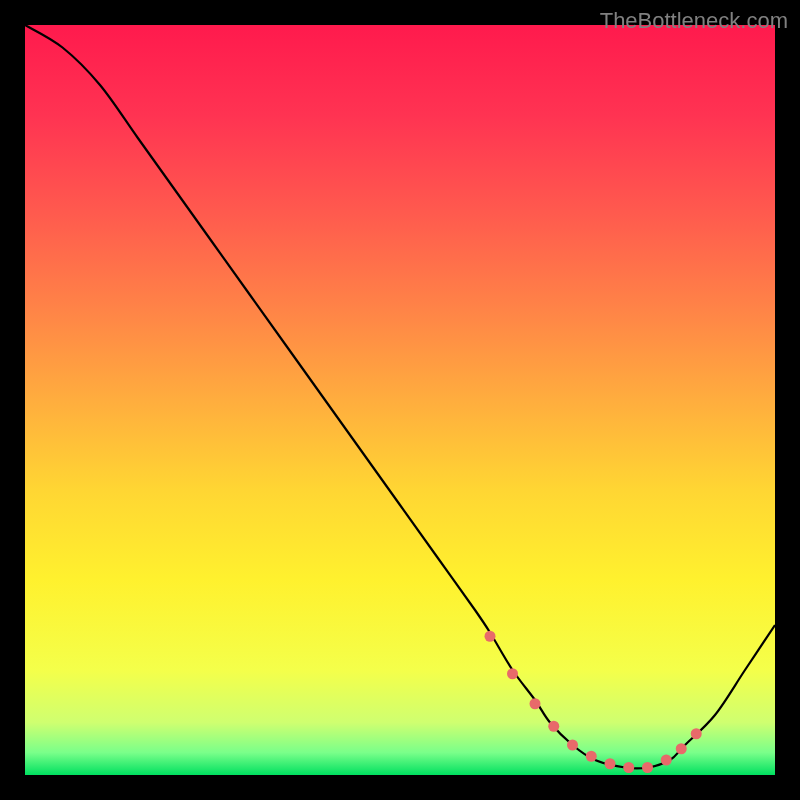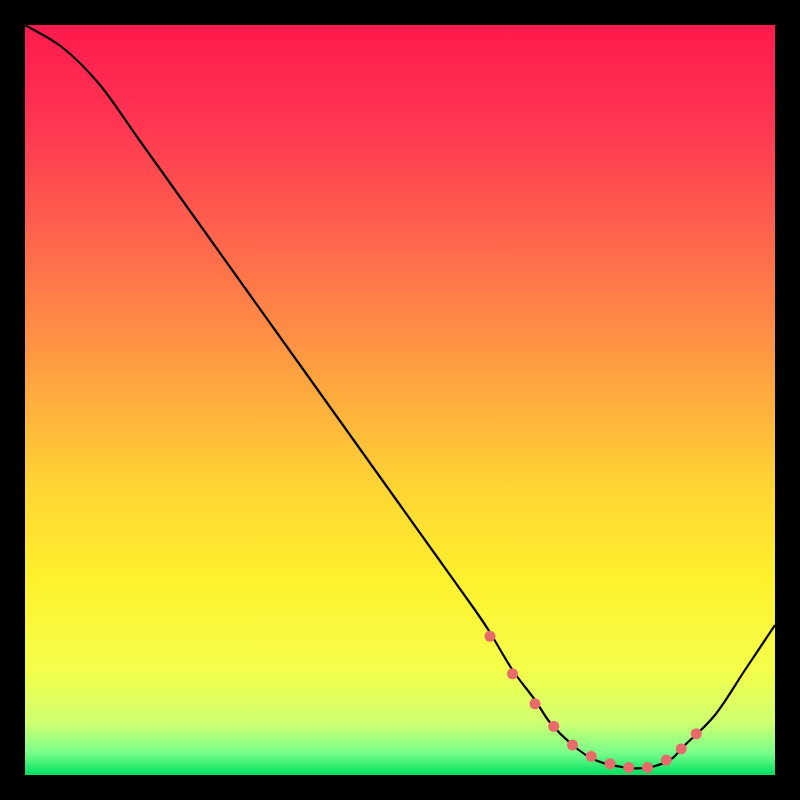--- a/index.html
+++ b/index.html
@@ -36,20 +36,21 @@
   .plot-area svg {
     width: 100%;
     height: 100%;
     display: block;
   }
 </style>
 </head>
 <body>
 
 <div class="container">
+  <div class="watermark">TheBottleneck.com</div>
 
   <div class="plot-area">
     <svg viewBox="0 0 750 750">
       <defs>
         <linearGradient id="bg-grad" x1="0" y1="0" x2="0" y2="1">
             <stop offset="0%" stop-color="#ff1a4d"></stop>
             <stop offset="12%" stop-color="#ff3352"></stop>
             <stop offset="25%" stop-color="#ff5a4e"></stop>
             <stop offset="38%" stop-color="#ff8447"></stop>
             <stop offset="50%" stop-color="#ffad3e"></stop>

